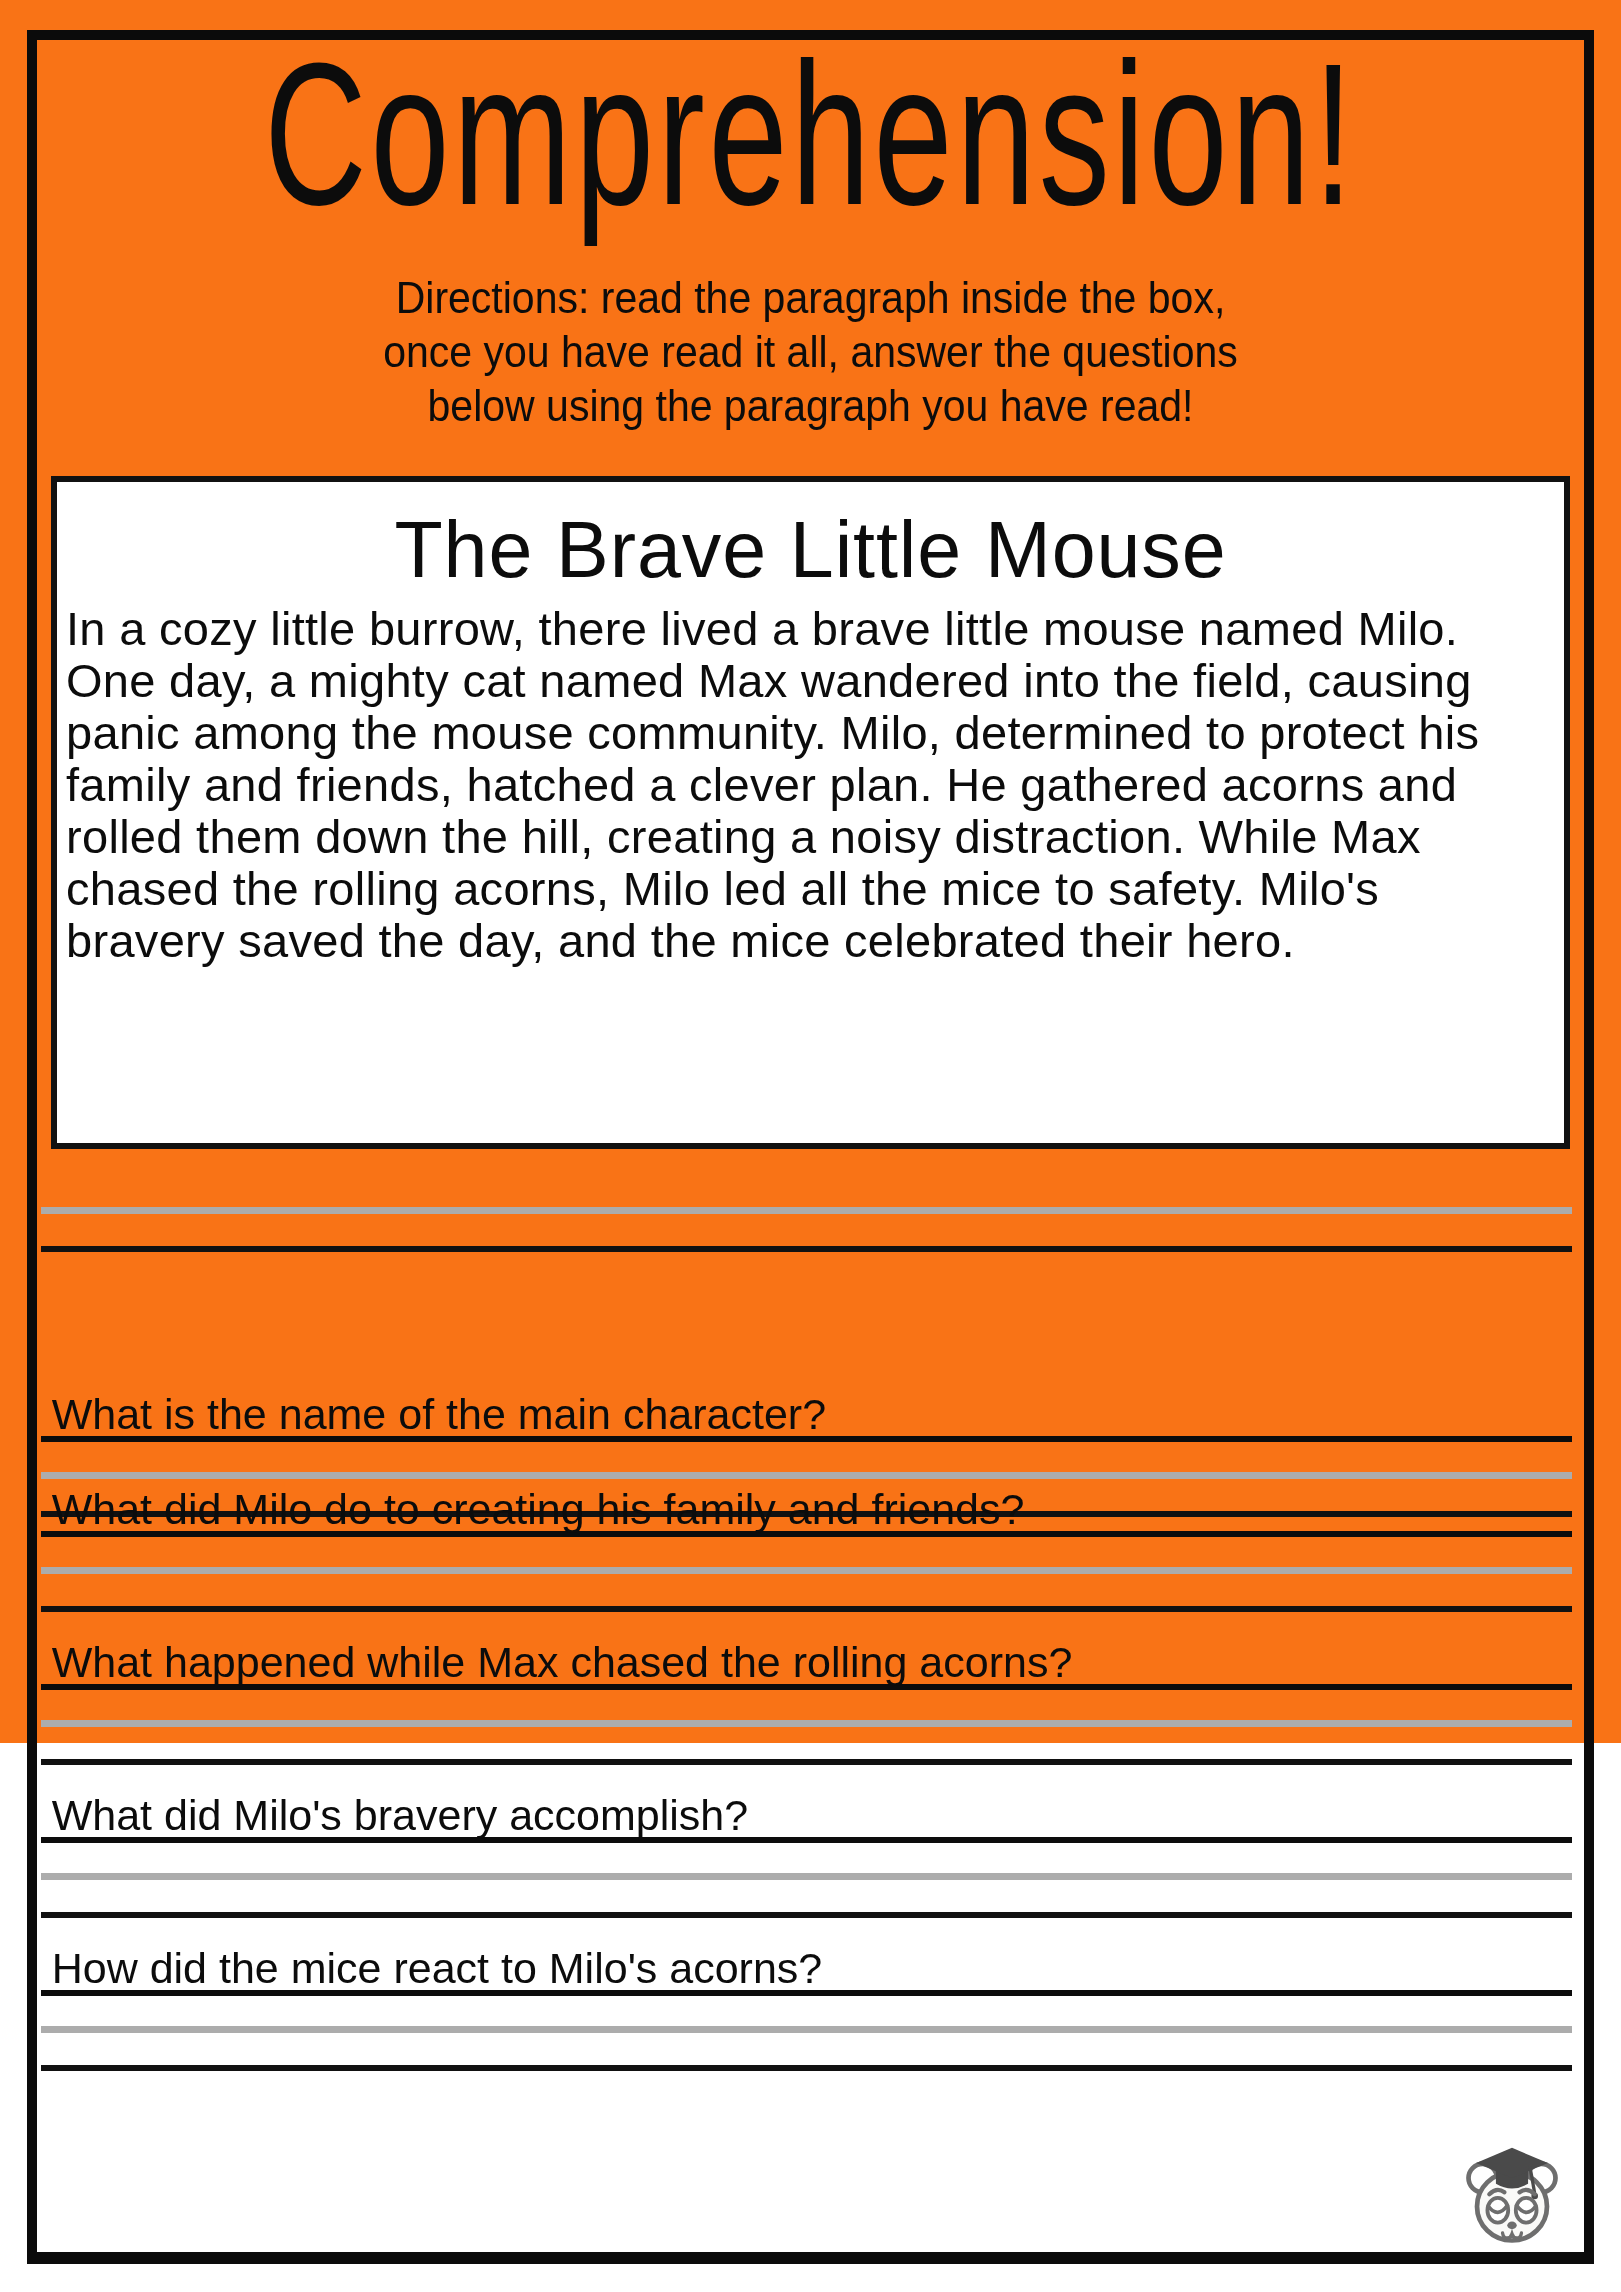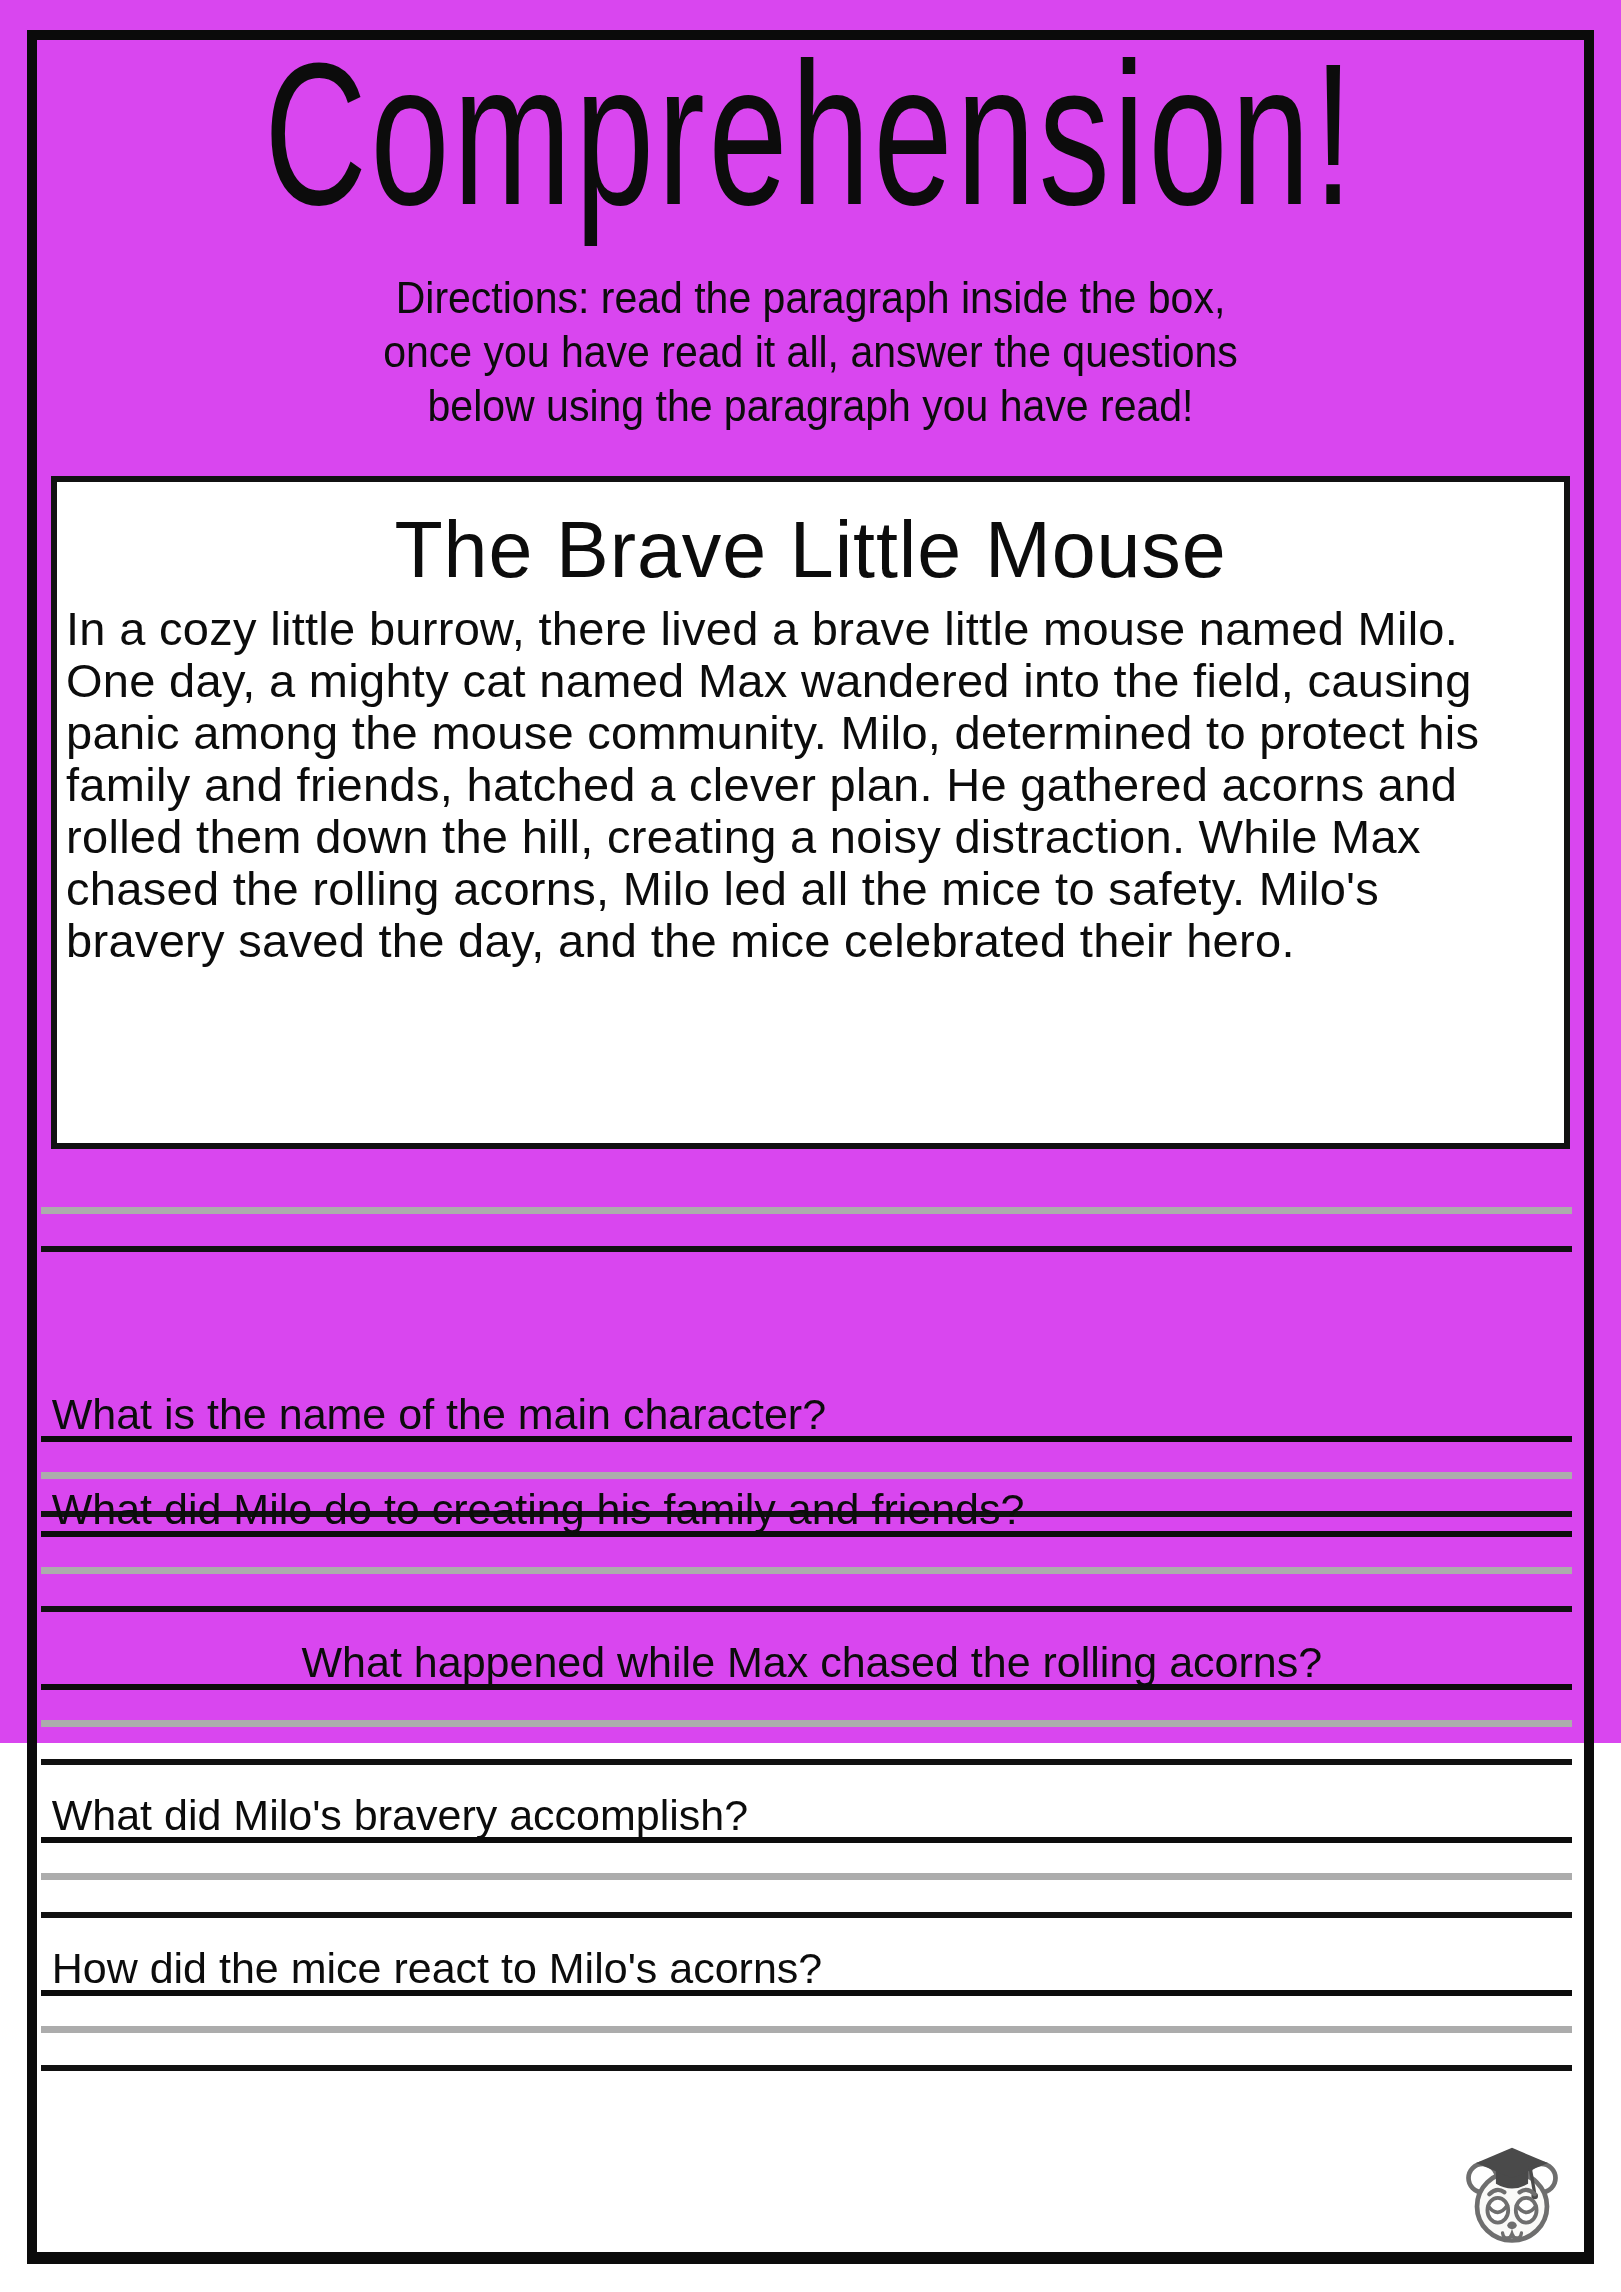--- a/index.html
+++ b/index.html
@@ -4,21 +4,21 @@
 <style>
   * { margin: 0; padding: 0; box-sizing: border-box; }
   html, body { background: #ffffff; }
   body {
     width: 1621px; height: 2293px;
     font-family: "Liberation Sans", sans-serif;
     color: #0c0c0c;
     position: relative;
     overflow: hidden;
   }
-  .page { position: relative; width: 1621px; height: 1743px; background: #d946ef; }
+  .page { position: relative; width: 1621px; height: 1743px; background: #f97316; }
 
   
   .frame {
     position: absolute; left: 27px; top: 29.6px;
     width: 1567px; height: 2234px;
     border: 10.7px solid #0b0b0b;
     border-bottom-width: 12.5px;
     pointer-events: none;
   }
 
@@ -58,21 +58,21 @@
   .story-paragraph {
     margin-top: 7.2px;
     padding: 0 16px 0 9px;
     font-size: 47px; line-height: 52px;
     letter-spacing: 0.3px;
   }
 
   
   .qblock { position: absolute; left: 41px; width: 1531px; }
   .q1 { top: 1177px; } .q2 { top: 1386px; } .q3 { top: 1481px; }
-  .q4 { top: 1634px; text-align: center; } .q5 { top: 1787px; } .q6 { top: 1940px; }
+  .q4 { top: 1634px; } .q5 { top: 1787px; } .q6 { top: 1940px; }
   .qtextline {
     height: 56px;
     border-bottom: 6.3px solid #0c0c0c;
     font-size: 43px; line-height: 56px;
     padding-left: 10.7px;
     white-space: nowrap;
     overflow: visible;
   }
   .ansline { width: 100%; }
   .ansline.gray { margin-top: 30px; height: 7.2px; background: #acacac; }

